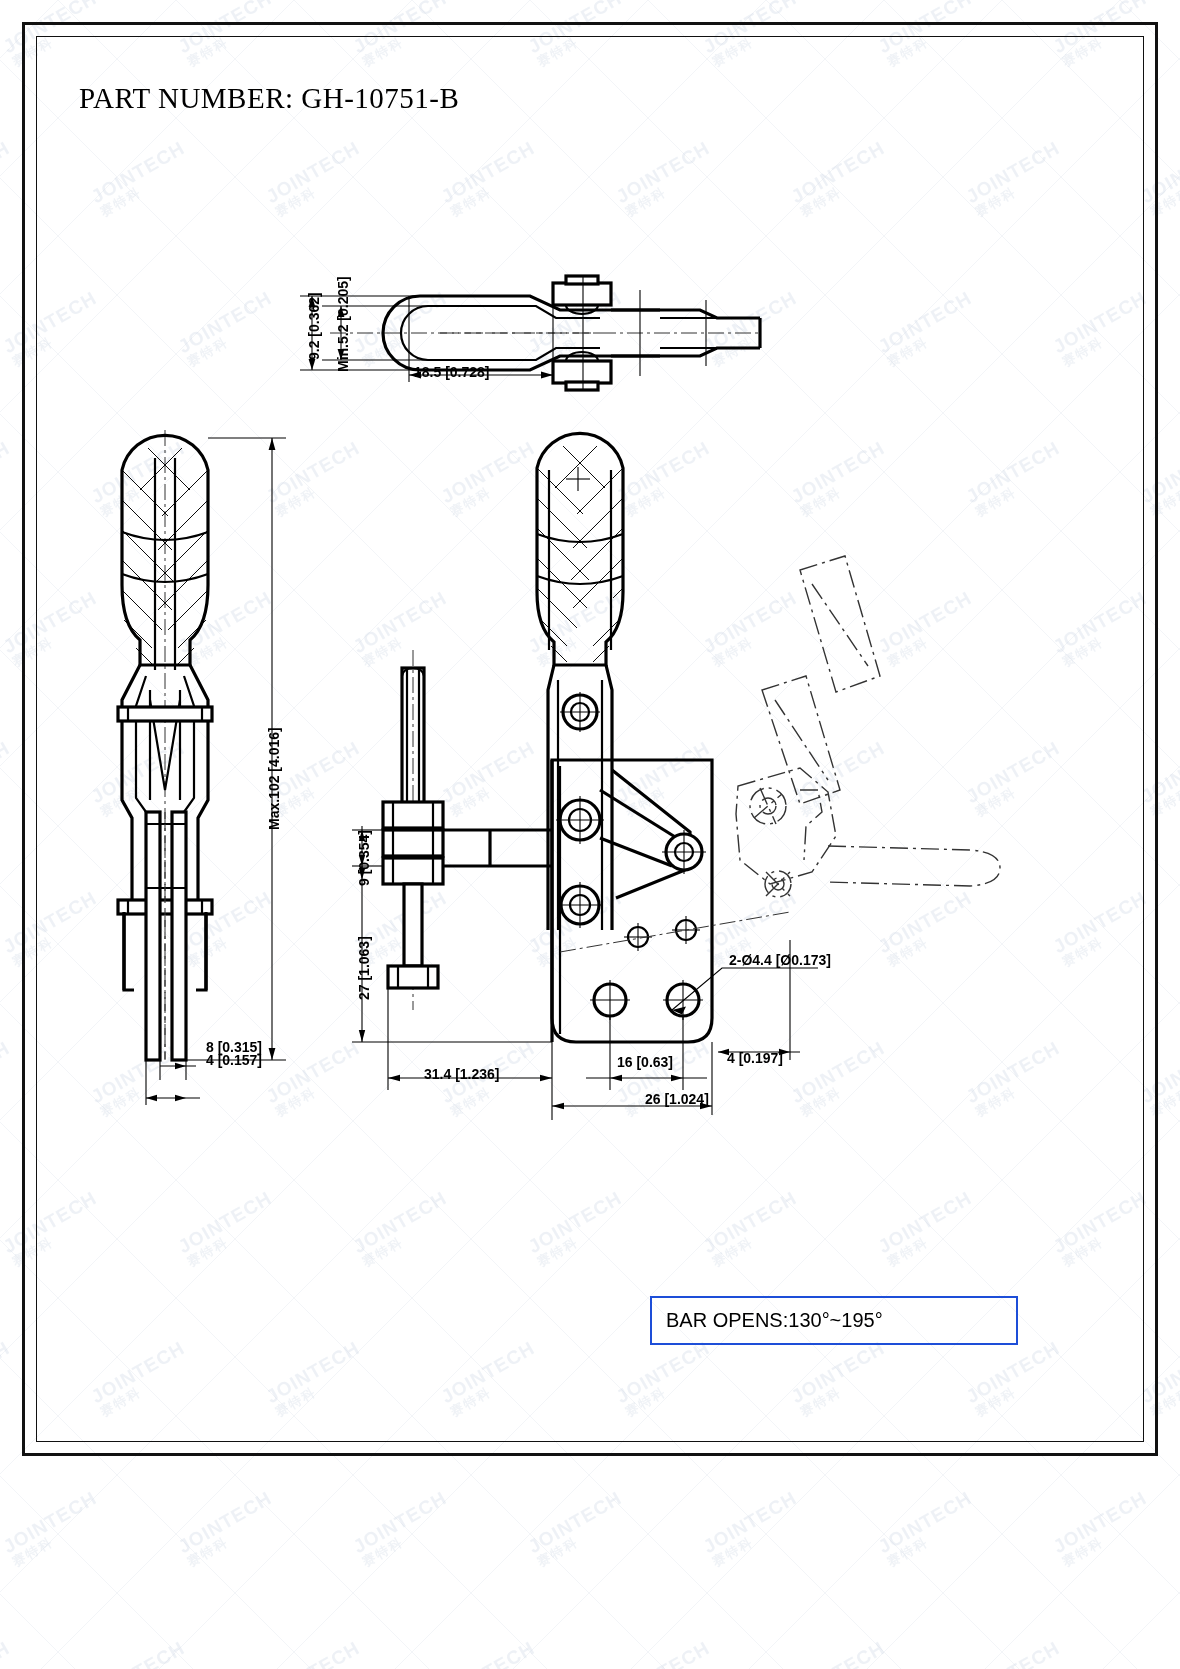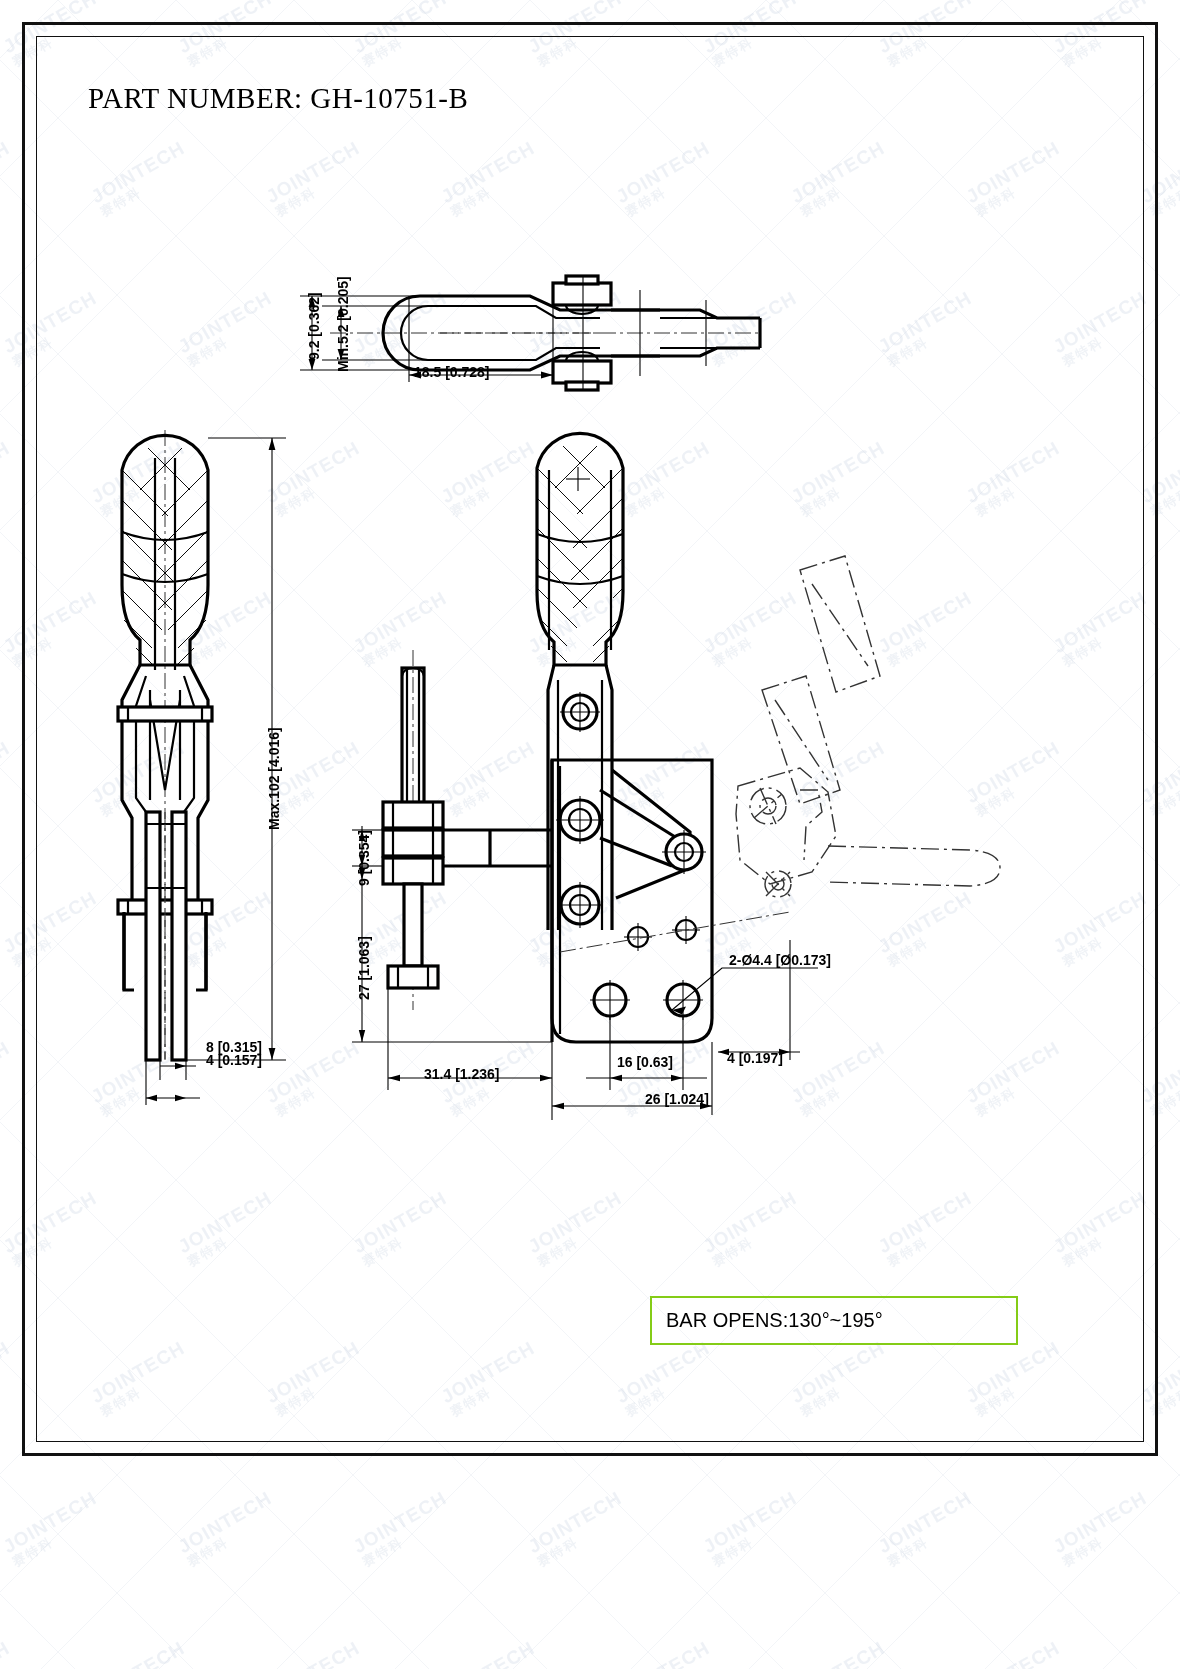--- a/index.html
+++ b/index.html
@@ -3,34 +3,34 @@
 <meta charset="utf-8">
 <style>
   html,body{margin:0;padding:0;background:#ffffff;}
   body{width:1180px;height:1669px;font-family:"Liberation Sans",sans-serif;overflow:hidden;}
   #sheet{position:relative;width:1180px;height:1669px;background:#ffffff;}
 
   
   .frame-outer{position:absolute;left:22px;top:22px;width:1136px;height:1434px;border:3px solid #111;box-sizing:border-box;}
   .frame-inner{position:absolute;left:36px;top:36px;width:1108px;height:1406px;border:1px solid #111;box-sizing:border-box;}
 
-  .title{position:absolute;left:88px;top:82px;font-family:"Liberation Serif",serif;font-size:29px;letter-spacing:.5px;color:#000;white-space:nowrap;}
+  .title{position:absolute;left:79px;top:82px;font-family:"Liberation Serif",serif;font-size:29px;letter-spacing:.5px;color:#000;white-space:nowrap;}
 
   
   .wm-layer{position:absolute;left:0;top:0;width:1180px;height:1669px;overflow:hidden;pointer-events:none;}
   .wm{position:absolute;transform:rotate(-30deg);transform-origin:left top;opacity:.30;}
   .wm .wm-a{font-family:"Liberation Sans",sans-serif;font-weight:bold;font-size:19px;color:#c9d4e2;letter-spacing:1px;line-height:1;}
   .wm .wm-b{font-family:"Liberation Sans",sans-serif;font-weight:bold;font-size:13px;color:#cdd7e4;letter-spacing:2px;line-height:1;margin-top:1px;}
 
   
   .dim{position:absolute;font-family:"Liberation Sans",sans-serif;font-size:14px;font-weight:bold;color:#000;white-space:nowrap;}
   .dim.v{transform-origin:left top;transform:rotate(-90deg);}
 
   
-  .notes{position:absolute;left:650px;top:1296px;width:368px;border:2px solid #84cc16;box-sizing:border-box;background:rgba(255,255,255,.0);}
+  .notes{position:absolute;left:650px;top:1296px;width:368px;border:2px solid #1d4ed8;box-sizing:border-box;background:rgba(255,255,255,.0);}
   .note-row{height:45px;border-bottom:1px solid #111;display:flex;align-items:center;padding-left:14px;box-sizing:border-box;}
   .note-row:last-child{border-bottom:none;}
   .note-row span{font-size:20px;color:#000;white-space:nowrap;}
 
   svg{position:absolute;left:0;top:0;}
   .ln{stroke:#000;fill:none;}
   .thick{stroke-width:3.2;}
   .med{stroke-width:2.2;}
   .thin{stroke-width:1.1;}
   .ctr{stroke:#333;stroke-width:1;stroke-dasharray:16 4 3 4;}

